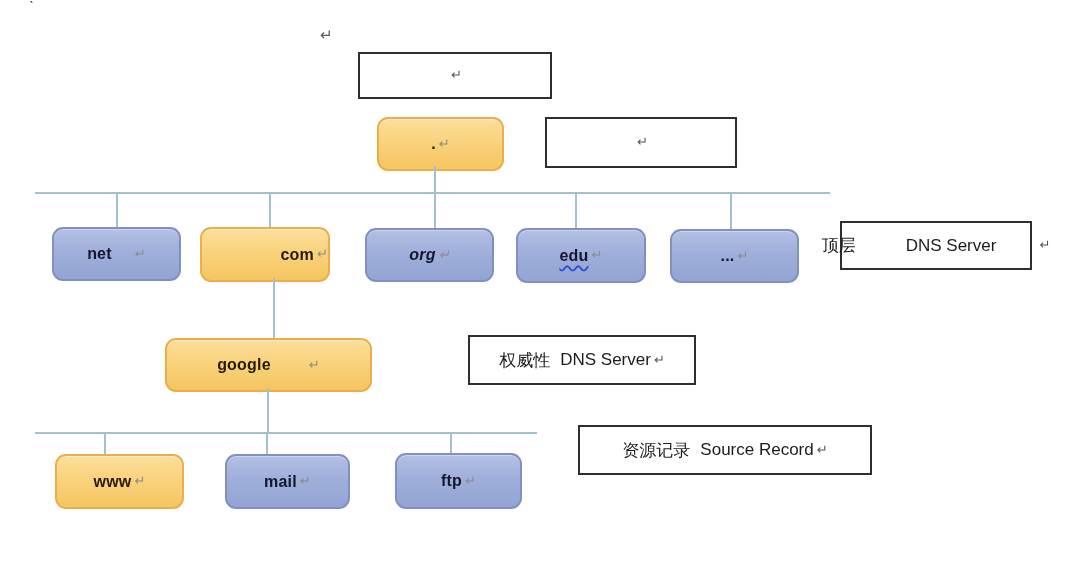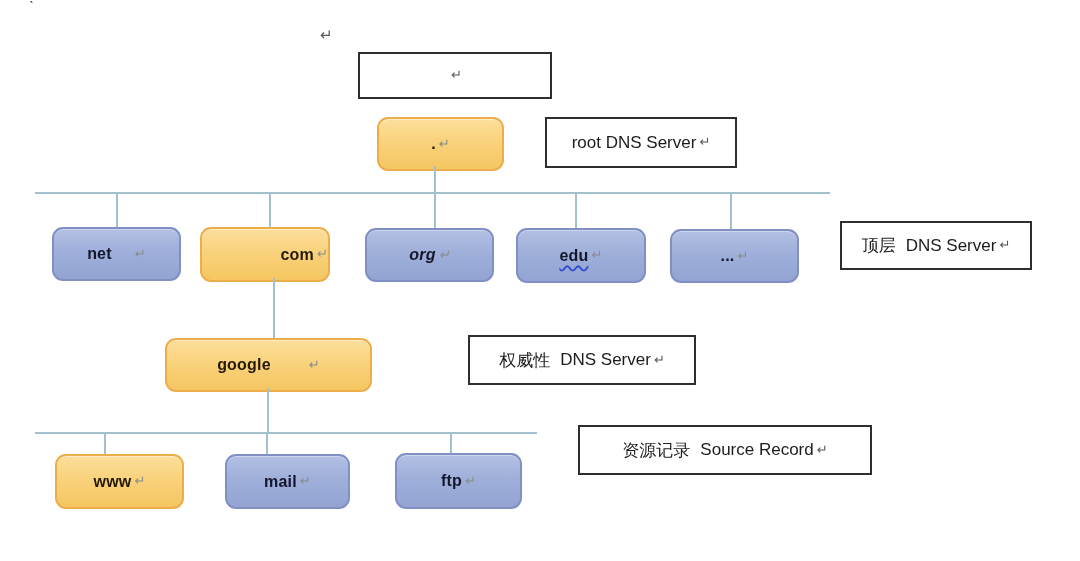--- a/index.html
+++ b/index.html
@@ -48,21 +48,20 @@
   <div class="labelbox" style="left:358px;top:52px;width:190px;height:43px;">
       <span class="mark">↵</span>
   </div>
 
   <div class="node node-yellow" style="left:377px;top:117px;width:123px;height:50px;">
     <span>.</span>
       <span class="mark">↵</span>
   </div>
 
   <div class="labelbox" style="left:545px;top:117px;width:188px;height:47px;">
-    <span>root DNS Server</span>
       <span class="mark">↵</span>
   </div>
 
   <div class="line" style="left:434px;top:166px;width:2px;height:62px;"></div>
 
   <div class="line" style="left:35px;top:192px;width:795px;height:2px;"></div>
 
   <div class="line" style="left:116px;top:193px;width:2px;height:35px;"></div>
   <div class="line" style="left:269px;top:193px;width:2px;height:35px;"></div>
   <div class="line" style="left:575px;top:193px;width:2px;height:36px;"></div>
@@ -82,21 +81,21 @@
   </div>
   <div class="node node-blue" style="left:516px;top:228px;width:126px;height:51px;">
     <span class="wavy">edu</span>
       <span class="mark">↵</span>
   </div>
   <div class="node node-blue" style="left:670px;top:229px;width:125px;height:50px;">
     <span>...</span>
       <span class="mark">↵</span>
   </div>
 
-  <div class="labelbox" style="left:840px;top:221px;width:188px;height:45px;">
+  <div class="labelbox" style="left:840px;top:221px;width:188px;height:45px;gap:40px;">
     <span class="cn">顶层</span>
       <span>DNS Server</span>
       <span class="mark">↵</span>
   </div>
 
   <div class="line" style="left:273px;top:278px;width:2px;height:60px;"></div>
 
   <div class="node node-yellow" style="left:165px;top:338px;width:203px;height:50px;gap:35px;">
     <span>google</span>
       <span class="mark">↵</span>

